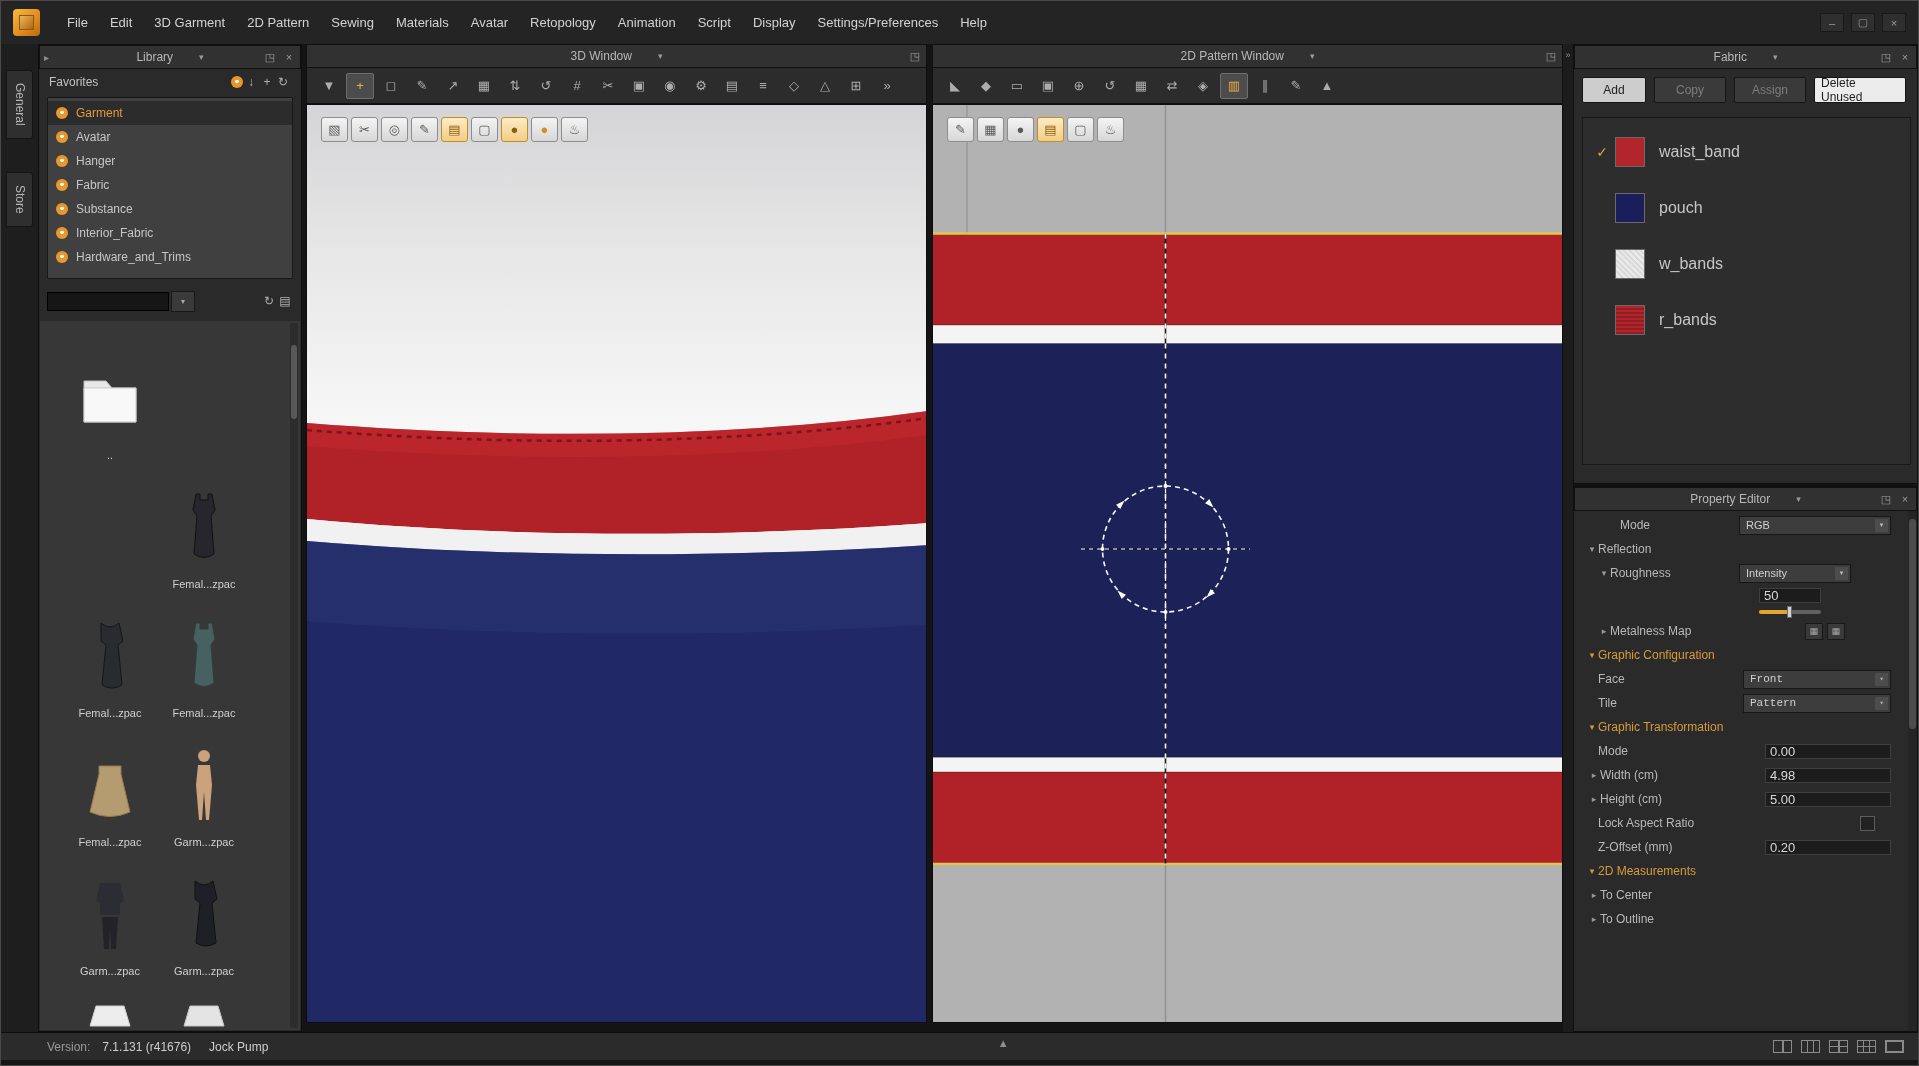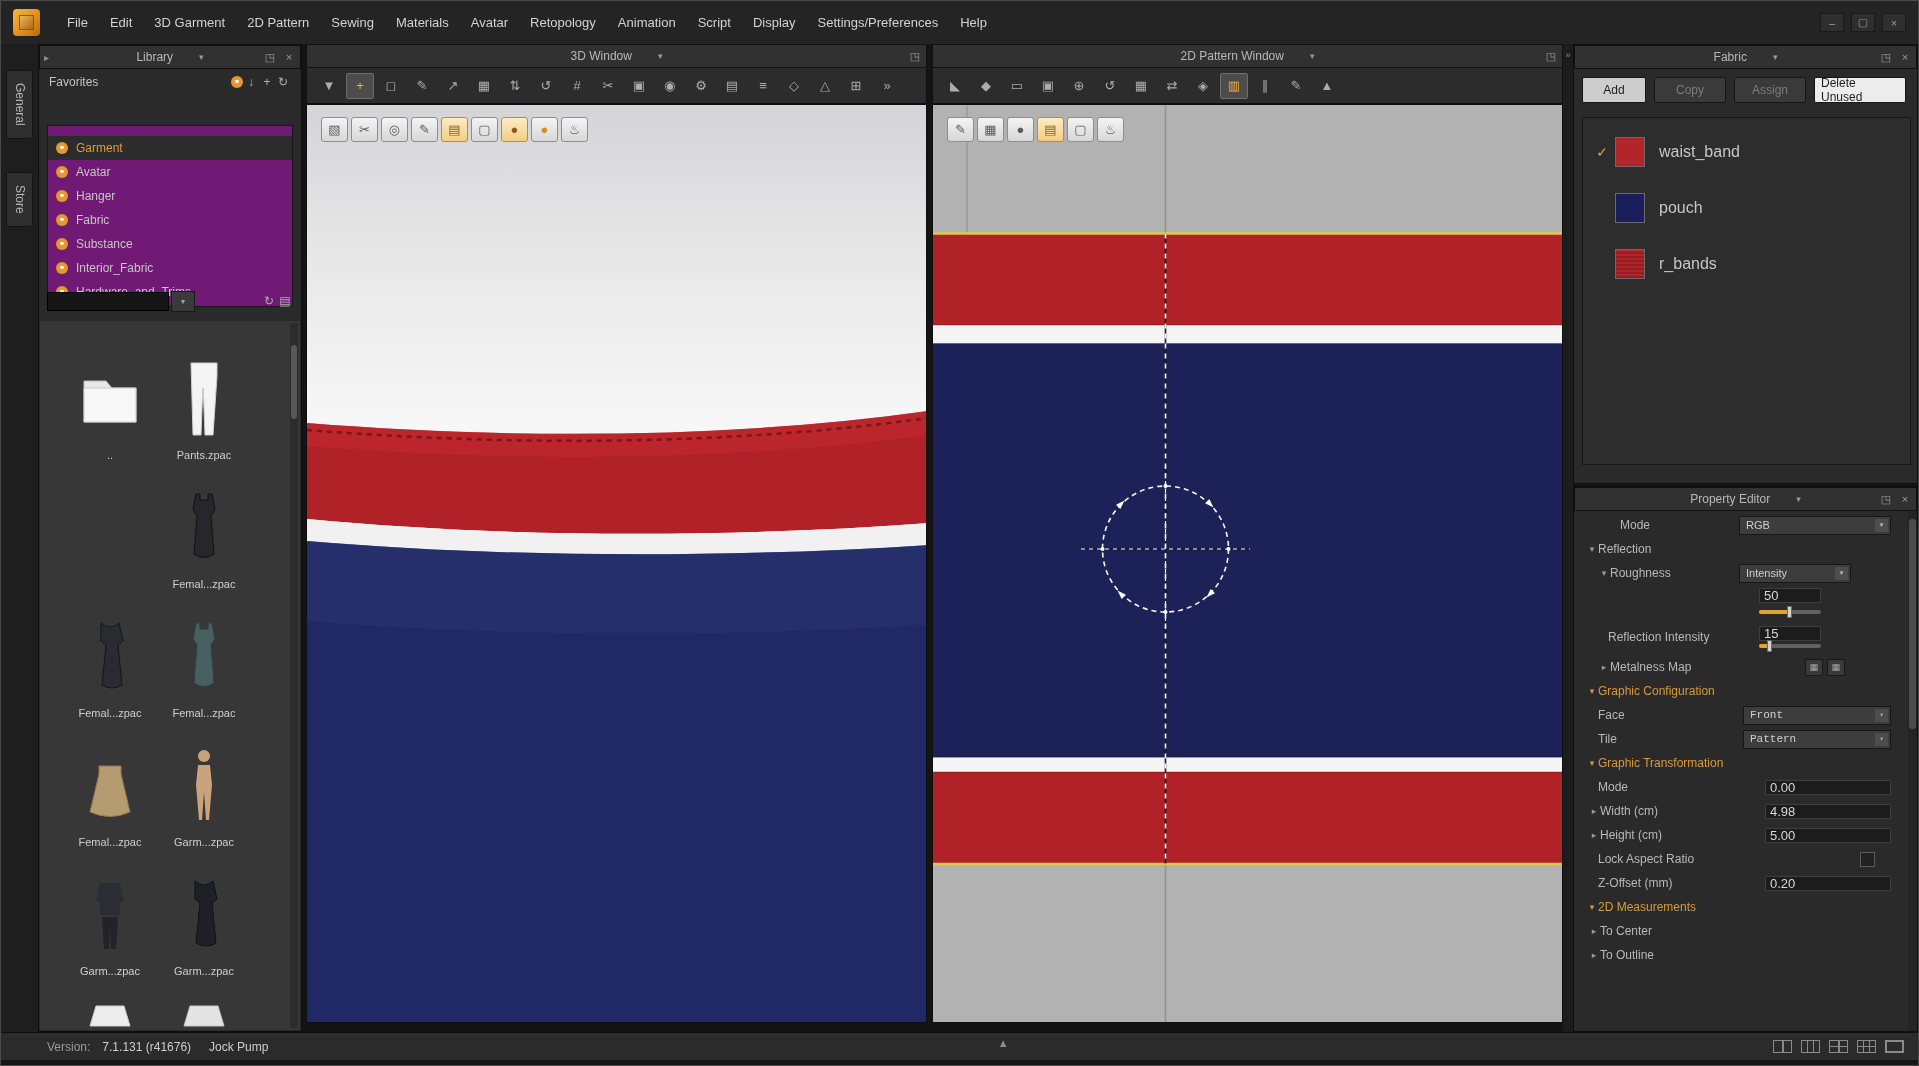--- a/index.html
+++ b/index.html
@@ -23,21 +23,21 @@
   
   .leftstrip{position:absolute;left:0;top:0;width:37px;height:100%;background:#1e1e1e;border-right:1px solid #0c0c0c;}
   .vtab{position:absolute;left:5px;width:27px;box-sizing:border-box;writing-mode:vertical-rl;padding:12px 5px;font-size:12px;color:#b5b5b5;
         background:#2f2f2f;border:1px solid #141414;border-radius:0 3px 3px 0;}
   
   .library{position:absolute;left:37px;top:0;width:264px;height:988px;background:#2a2a2a;border:1px solid #0e0e0e;box-sizing:border-box;}
   .favrow{position:absolute;left:0;top:27px;width:100%;height:20px;display:flex;align-items:center;font-size:12px;color:#c2c2c2;padding:0 10px;box-sizing:border-box;}
   .favrow .sp{flex:1;}
   .fav-dot{width:12px;height:12px;border-radius:50%;background:radial-gradient(circle at 50% 45%,#fff 0 1.5px,#e8972c 2px);flex:none;}
   .mini-glyph{font-size:12px;color:#b0b0b0;width:16px;text-align:center;}
-  .favbox{position:absolute;left:8px;top:52px;width:246px;height:182px;background:#701a75;border:1px solid #181818;padding-top:10px;box-sizing:border-box;overflow:hidden;margin-top:28px;}
+  .favbox{position:absolute;left:8px;top:52px;width:246px;height:182px;background:#404040;border:1px solid #181818;padding-top:3px;box-sizing:border-box;overflow:hidden;}
   .fav-item{display:flex;align-items:center;gap:8px;height:24px;padding:0 8px;font-size:12px;color:#c6c6c6;}
   .fav-item.sel{background:#2c2c2c;color:#e39a3b;}
   .searchrow{position:absolute;left:8px;top:245px;width:246px;height:22px;display:flex;align-items:center;}
   .searchinput{width:112px;height:17px;background:#161616;border:1px solid #000;color:#ddd;font-size:11px;padding:0 4px;}
   .searchdd{width:22px;height:19px;background:#3a3a3a;border:1px solid #181818;display:flex;align-items:center;justify-content:center;font-size:8px;color:#aaa;margin-left:2px;}
   .searchrow .sp{flex:1;}
   .thumbs{position:absolute;left:1px;top:276px;right:1px;bottom:1px;background:#373737;overflow:hidden;}
   .tile{position:absolute;width:88px;text-align:center;}
   .thumb{width:88px;height:96px;display:block;}
   .tlabel{font-size:11px;color:#cfcfcf;height:16px;line-height:16px;}
@@ -204,26 +204,20 @@
         <span class="mini-glyph">↻</span>
         <span class="mini-glyph">▤</span>
       </div>
       <div class="thumbs">
         <div class="tile" style="left:26px;top:30px">
           <svg class="thumb" viewBox="0 0 88 96">
               <path d="M18 30 h22 l6 7 h24 v34 h-52 z" fill="#e8e8e8" stroke="#bdbdbd"></path>
               <path d="M18 37 h52 v34 h-52 z" fill="#f8f8f8" stroke="#c9c9c9"></path>
             </svg>
           <div class="tlabel">..</div>
-        </div>
-        <div class="tile" style="left:120px;top:30px">
-          <svg class="thumb" viewBox="0 0 88 96">
-              <path d="M31 12 h26 v13 l-4 59 h-8 l-1.8 -47 -0.4 0 -1.8 47 h-8 z" fill="#f4f4f4" stroke="#cfcfcf"></path>
-            </svg>
-          <div class="tlabel">Pants.zpac</div>
         </div>
         <div class="tile" style="left:120px;top:159px">
           <svg class="thumb" viewBox="0 0 88 96">
               <path d="M36 14 h4 v6 h8 v-6 h4 l3 16 -4 6 3 38 q-10 7 -20 0 l3 -38 -4 -6 z" fill="#26262c" stroke="#111"></path>
             </svg>
           <div class="tlabel">Femal...zpac</div>
         </div>
         <div class="tile" style="left:26px;top:288px">
           <svg class="thumb" viewBox="0 0 88 96">
               <path d="M35 14 q9 8 18 0 l4 18 -5 4 4 40 q-10 6 -20 0 l4 -40 -5 -4 z" fill="#2a2b31" stroke="#15151a"></path>
@@ -436,20 +430,25 @@
             <span class="swatch red"></span>
             <span class="fname">waist_band</span>
           </div>
           <div class="fab-item">
             <span class="fcheck"></span>
             <span class="swatch navy"></span>
             <span class="fname">pouch</span>
           </div>
           <div class="fab-item">
             <span class="fcheck"></span>
+            <span class="swatch wtex"></span>
+            <span class="fname">w_bands</span>
+          </div>
+          <div class="fab-item">
+            <span class="fcheck"></span>
             <span class="swatch rtex"></span>
             <span class="fname">r_bands</span>
           </div>
         </div>
       </div>
 
       <div class="propanel">
         <div class="panel-header">
           <span>Property Editor</span>
           <span class="hdr-dd">▾</span>
@@ -486,32 +485,20 @@
               <span>50</span>
             </div>
           </div>
           <div class="prow" style="height:14px">
             <div class="slider" style="margin-left:auto;width:62px;margin-right:70px">
               <div class="sfill" style="width:50%"></div>
                 <div class="sknob" style="left:28px"></div>
             </div>
           </div>
 
-          <div class="prow" style="height:36px">
-            <span class="ind2">Reflection Intensity</span>
-            <div class="vstack">
-              <div class="vbox">
-                <span>15</span>
-              </div>
-              <div class="slider">
-                <div class="sfill" style="width:15%"></div>
-                  <div class="sknob" style="left:8px"></div>
-              </div>
-            </div>
-          </div>
 
 
           <div class="prow">
             <span class="tri" style="margin-left:24px">▸</span>
             <span>Metalness Map</span>
             <div class="minis">
               <span class="mini">▦</span>
               <span class="mini">▦</span>
             </div>
           </div>

